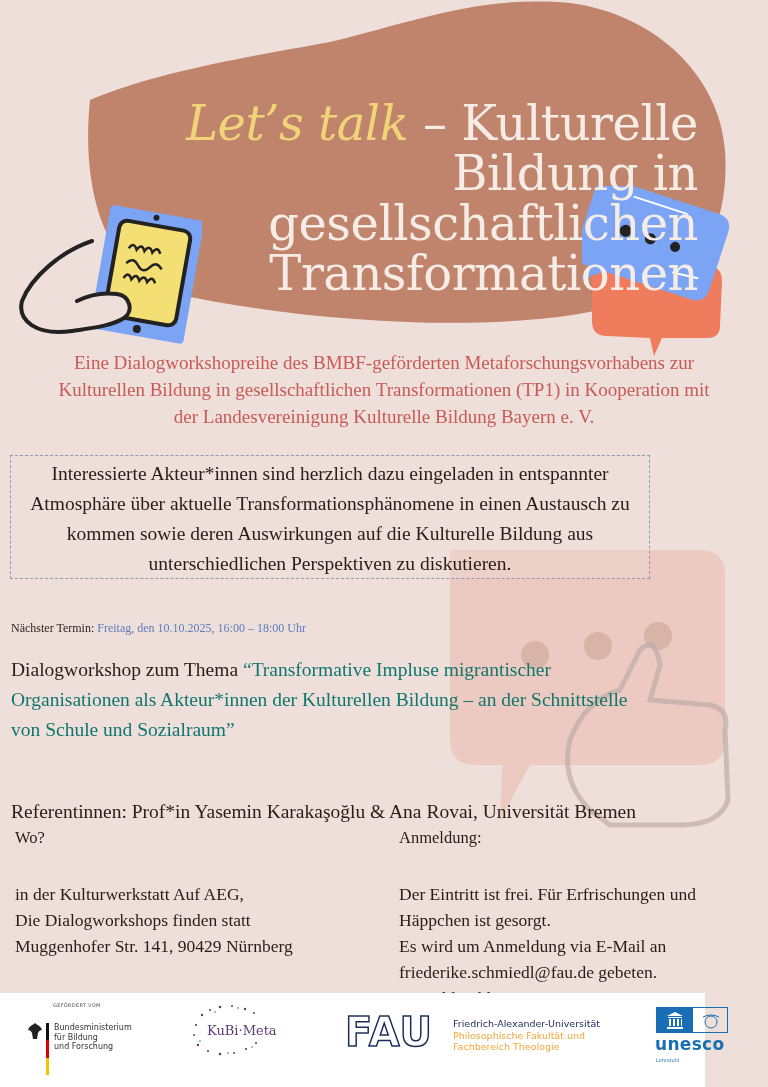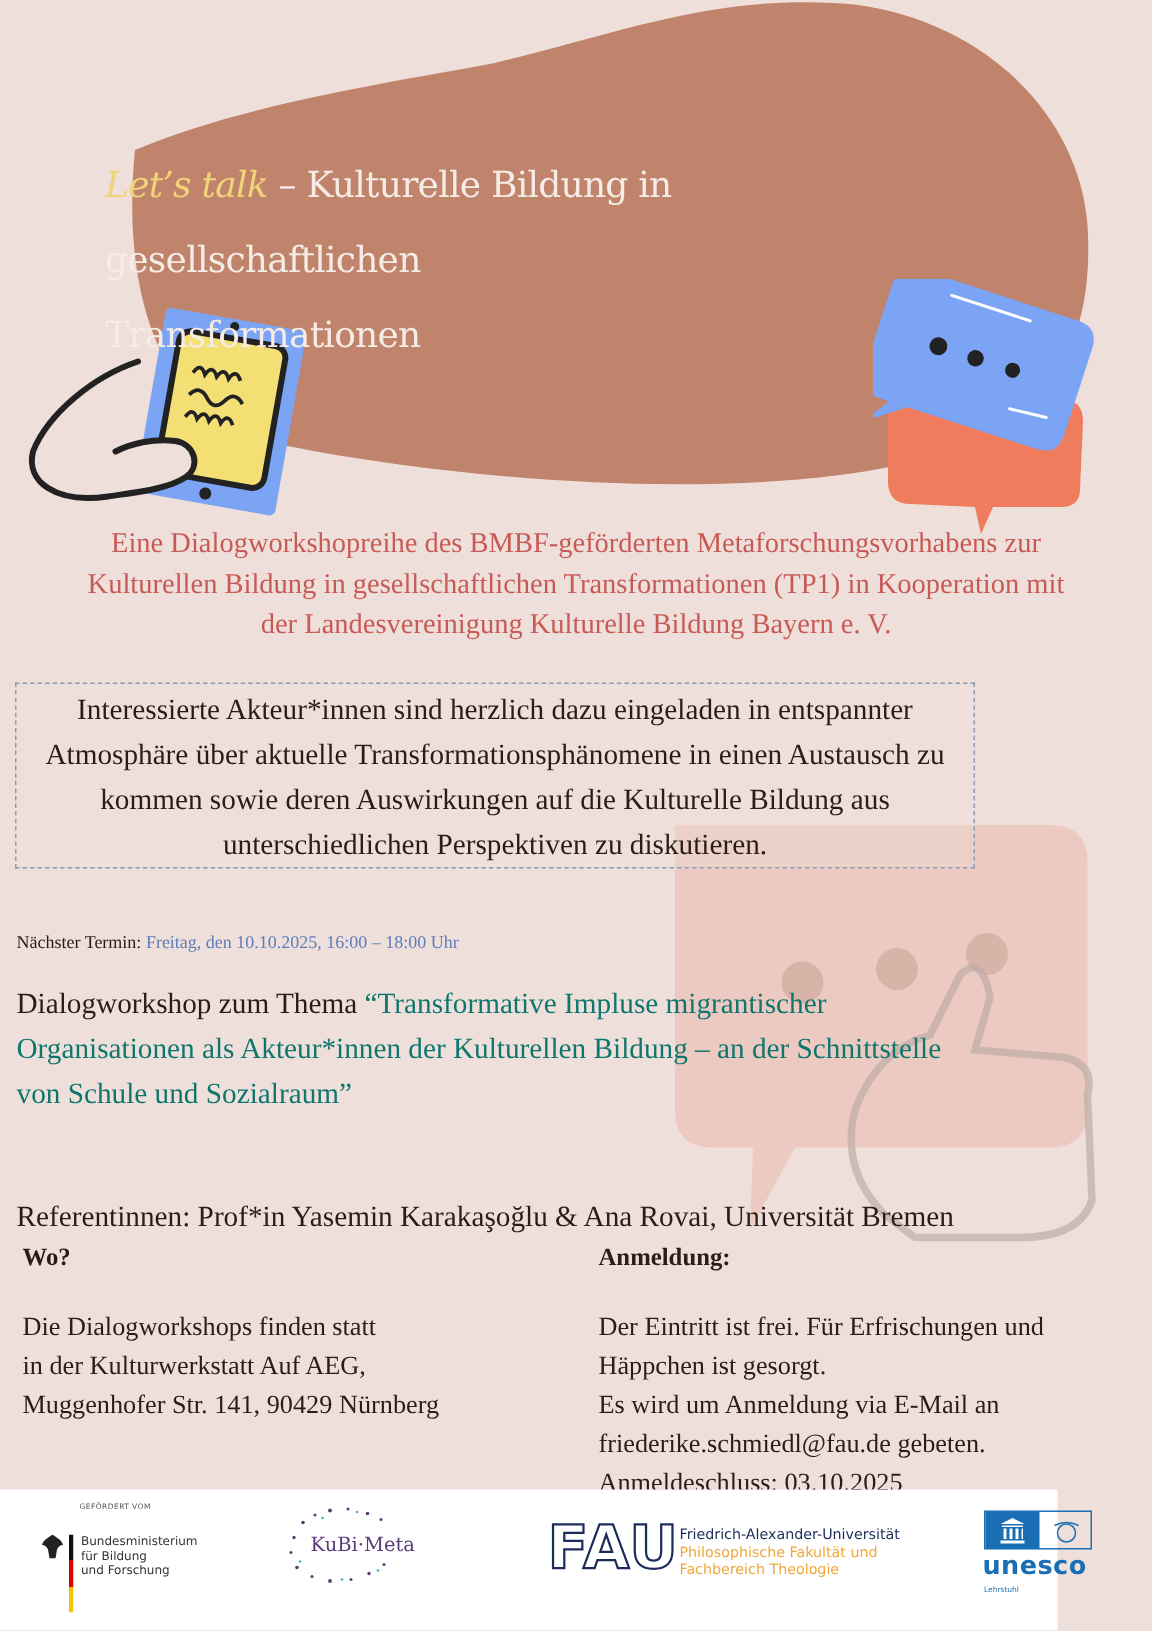--- a/index.html
+++ b/index.html
@@ -11,24 +11,24 @@
       color: #2a1c18;
     }
     .page { position: relative; width: 768px; height: 1087px; overflow: hidden; }
 
     
     .blob { position: absolute; left: 0; top: 0; width: 768px; height: 360px; z-index: 0; }
 
     
     .title {
       position: absolute; left: 70px; top: 98px; width: 628px;
-      text-align: left; z-index: 3;
+      text-align: right; z-index: 3;
       color: #f6ece6;
       font-family: "DejaVu Serif", "Liberation Serif", serif;
-      font-size: 24px; line-height: 50px; font-weight: normal;
+      font-size: 48px; line-height: 50px; font-weight: normal;
       letter-spacing: -0.5px;
     }
     .title .accent { color: #f0d479; font-style: italic; }
 
     .tablet { position: absolute; left: 12px; top: 196px; width: 190px; height: 150px; z-index: 2; }
     .bubbles { position: absolute; left: 582px; top: 186px; width: 150px; height: 170px; z-index: 2; }
     .bg-bubble { position: absolute; left: 440px; top: 540px; width: 320px; height: 290px; z-index: 0; opacity: 0.9; }
 
     .intro {
       position: absolute; left: 10px; top: 349px; width: 748px;
@@ -56,38 +56,38 @@
       font-size: 19.5px; line-height: 30px;
     }
     .thema .value { color: #0f766e; }
 
     .ref {
       position: absolute; left: 11px; top: 763px; z-index: 3;
       font-size: 19.5px; line-height: 26px; white-space: nowrap; margin-top: 36px;
     }
 
     .col { position: absolute; z-index: 3; font-size: 17.5px; line-height: 26px; }
-    .col .head { font-weight: bold; font-size: 16.5px; margin-bottom: 20px; }
+    .col .head { font-weight: normal; font-size: 16.5px; margin-bottom: 30px; }
     .col-left { left: 15px; top: 825px; width: 350px; }
     .col-right { left: 399px; top: 825px; width: 360px; }
 
     .footer {
       position: absolute; left: 0; top: 993px; width: 705px; height: 94px;
       background: #ffffff; z-index: 4;
     }
     .logo { position: absolute; }
     .bmbf { left: 28px; top: 6px; width: 110px; height: 70px; }
     .bmbf .small { position: absolute; left: 25px; top: 3px; font-family: "DejaVu Sans", sans-serif; font-size: 5px; color: #555; letter-spacing: 0.3px; }
     .bmbf .eagle { position: absolute; left: 0; top: 24px; width: 14px; height: 16px; }
     .bmbf .bar { position: absolute; left: 18px; top: 24px; width: 3px; height: 52px; }
     .bmbf .txt { position: absolute; left: 26px; top: 24px; font-family: "DejaVu Sans", sans-serif; font-size: 8px; line-height: 9.5px; color: #333; }
     .kubi { left: 190px; top: 10px; width: 95px; height: 55px; }
     .kubi .label { position: absolute; left: 17px; top: 20px; font-family: "DejaVu Serif", serif; font-size: 13px; color: #5b3b78; }
     .fau { left: 345px; top: 19px; width: 270px; height: 40px; }
-    .fau .big { position: absolute; left: 0; top: 0; font-family: "DejaVu Sans", sans-serif; font-weight: bold; font-size: 40px; line-height: 40px; color: #fff; letter-spacing: 1px; margin-left: 20px;
+    .fau .big { position: absolute; left: 0; top: 0; font-family: "DejaVu Sans", sans-serif; font-weight: bold; font-size: 40px; line-height: 40px; color: #fff; letter-spacing: 1px;
       -webkit-text-stroke: 1.5px #1c2c5a; }
     .fau .lines { position: absolute; left: 108px; top: 6px; font-family: "DejaVu Sans", sans-serif; font-size: 9.5px; line-height: 11.5px; }
     .fau .l1 { color: #1c2c5a; }
     .fau .l2, .fau .l3 { color: #f0a73a; }
     .unesco { left: 656px; top: 14px; width: 75px; height: 60px; }
     .unesco .boxes { position: absolute; left: 0; top: 0; width: 72px; height: 26px; border: 1px solid #1a6fb4; }
     .unesco .boxes .l { position: absolute; left: 0; top: 0; width: 36px; height: 24px; background: #1a6fb4; }
     .unesco .word { position: absolute; left: -1px; top: 27px; font-family: "DejaVu Sans", sans-serif; font-weight: bold; font-size: 17px; color: #1a6fb4; letter-spacing: 0.3px; }
     .unesco .lehr { position: absolute; left: 0; top: 50px; font-family: "DejaVu Sans", sans-serif; font-size: 5px; color: #1a6fb4; }
   </style>
@@ -160,22 +160,22 @@
   <div class="thema">
     <div><span>Dialogworkshop zum Thema </span><span class="value">“Transformative Impluse migrantischer</span></div>
     <div class="value">Organisationen als Akteur*innen der Kulturellen Bildung – an der Schnittstelle</div>
     <div class="value">von Schule und Sozialraum”</div>
   </div>
 
   <div class="ref">Referentinnen: Prof*in Yasemin Karakaşoğlu &amp; Ana Rovai, Universität Bremen</div>
 
   <div class="col col-left">
     <div class="head">Wo?</div>
+    <div>in der Kulturwerkstatt Auf AEG,</div>
     <div>Die Dialogworkshops finden statt</div>
-    <div>in der Kulturwerkstatt Auf AEG,</div>
     <div>Muggenhofer Str. 141, 90429 Nürnberg</div>
   </div>
 
   <div class="col col-right">
     <div class="head">Anmeldung:</div>
     <div>Der Eintritt ist frei. Für Erfrischungen und</div>
     <div>Häppchen ist gesorgt.</div>
     <div>Es wird um Anmeldung via E-Mail an</div>
     <div>friederike.schmiedl@fau.de gebeten.</div>
     <div>Anmeldeschluss: 03.10.2025</div>

